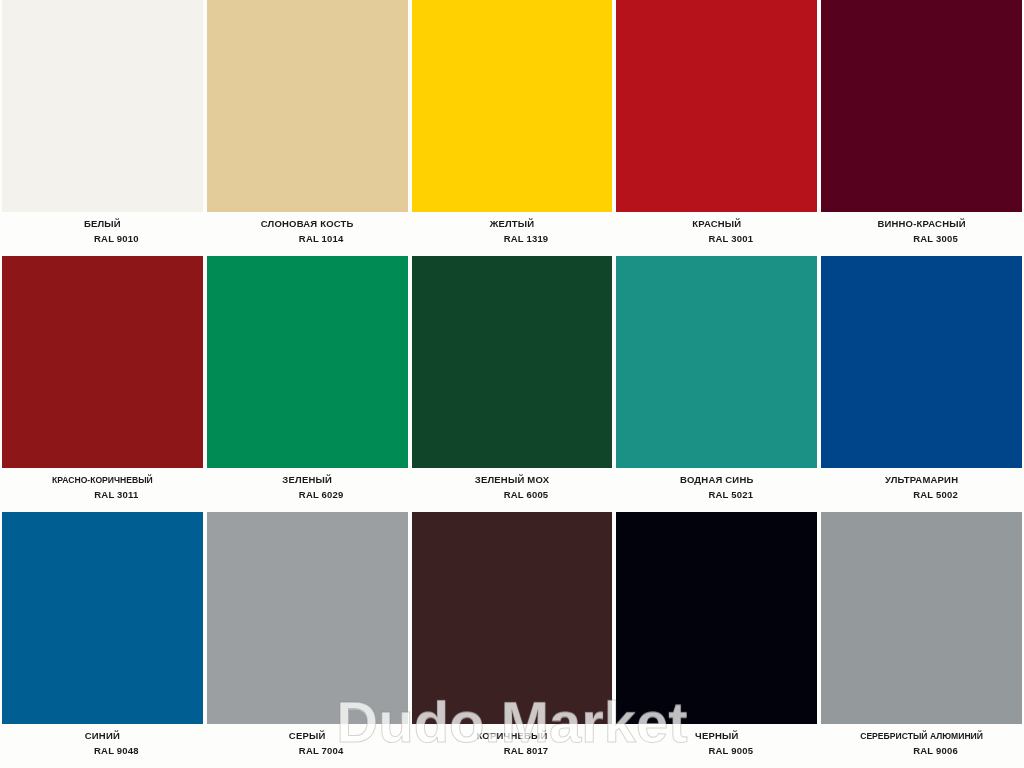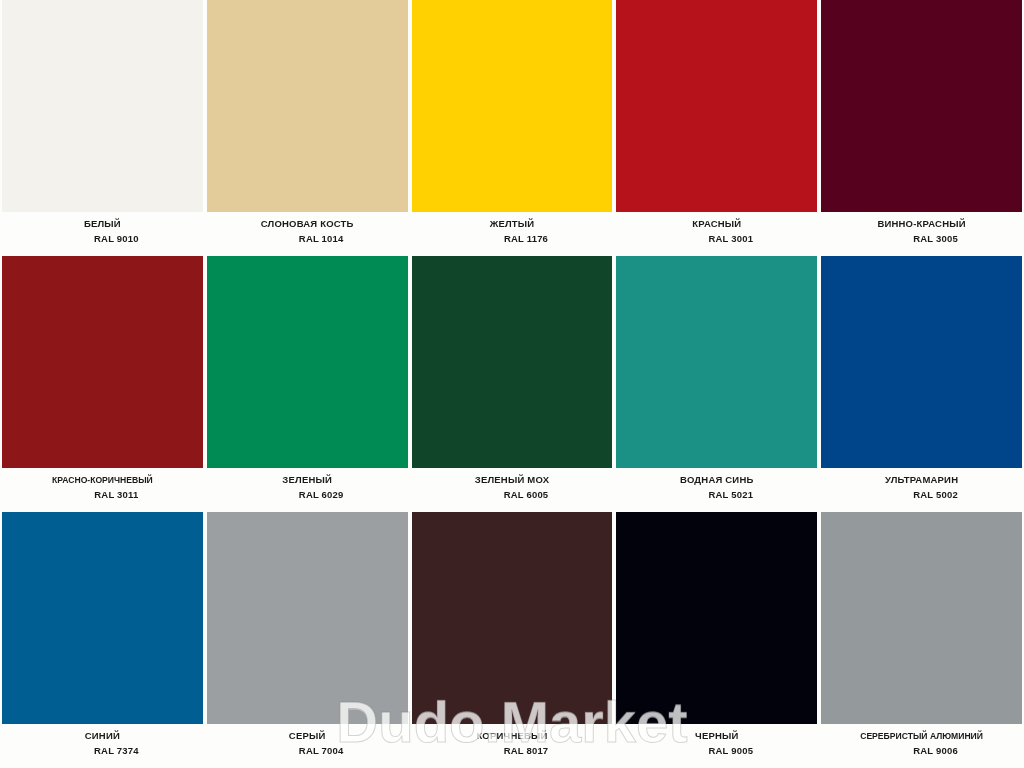--- a/index.html
+++ b/index.html
@@ -118,21 +118,21 @@
       <div class="swatch" style="background: rgb(227, 204, 154);"></div>
       <div class="caption">
         <div class="cap-name">СЛОНОВАЯ КОСТЬ</div>
         <div class="cap-code">RAL 1014</div>
       </div>
     </div>
     <div class="cell">
       <div class="swatch" style="background: rgb(255, 209, 0);"></div>
       <div class="caption">
         <div class="cap-name">ЖЕЛТЫЙ</div>
-        <div class="cap-code">RAL 1176</div>
+        <div class="cap-code">RAL 1319</div>
       </div>
     </div>
     <div class="cell">
       <div class="swatch" style="background: rgb(181, 18, 27);"></div>
       <div class="caption">
         <div class="cap-name">КРАСНЫЙ</div>
         <div class="cap-code">RAL 3001</div>
       </div>
     </div>
     <div class="cell">
@@ -180,21 +180,21 @@
         <div class="cap-code">RAL 5002</div>
       </div>
     </div>
   </div>
 
   <div class="row row-3">
     <div class="cell">
       <div class="swatch" style="background: rgb(1, 94, 147);"></div>
       <div class="caption">
         <div class="cap-name">СИНИЙ</div>
-        <div class="cap-code">RAL 7374</div>
+        <div class="cap-code">RAL 9048</div>
       </div>
     </div>
     <div class="cell">
       <div class="swatch" style="background: rgb(155, 159, 161);"></div>
       <div class="caption">
         <div class="cap-name">СЕРЫЙ</div>
         <div class="cap-code">RAL 7004</div>
       </div>
     </div>
     <div class="cell">

